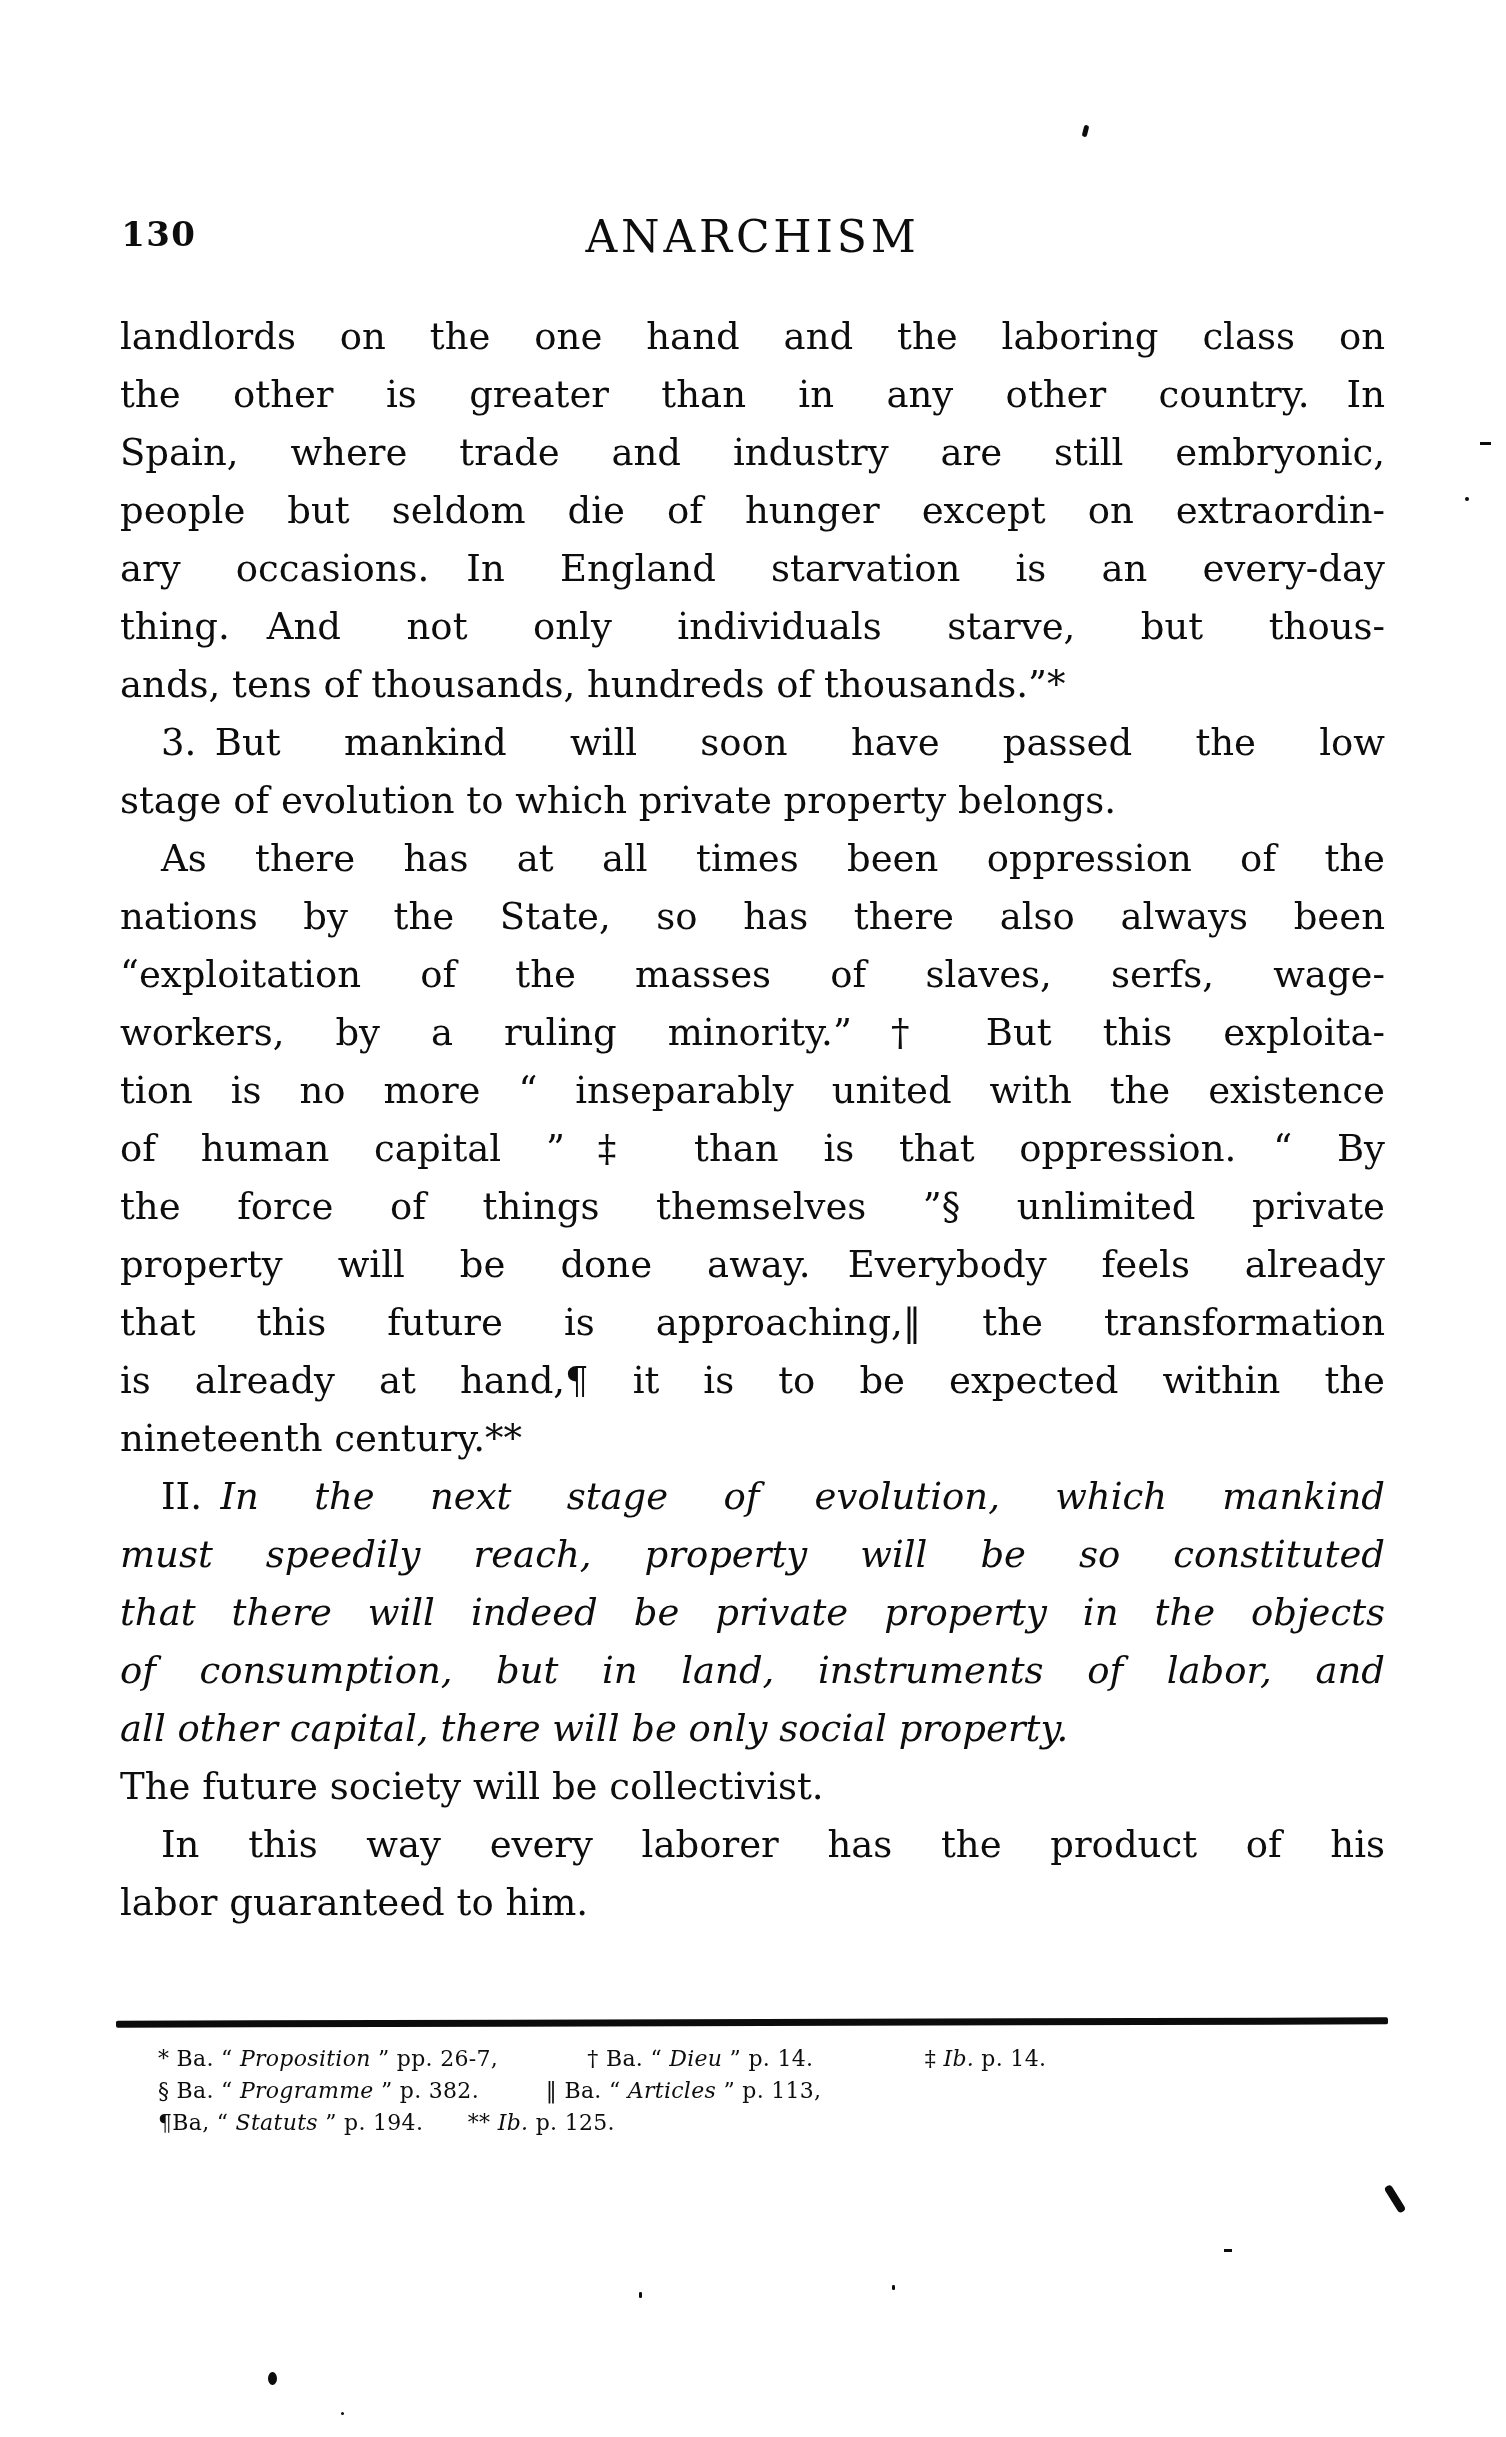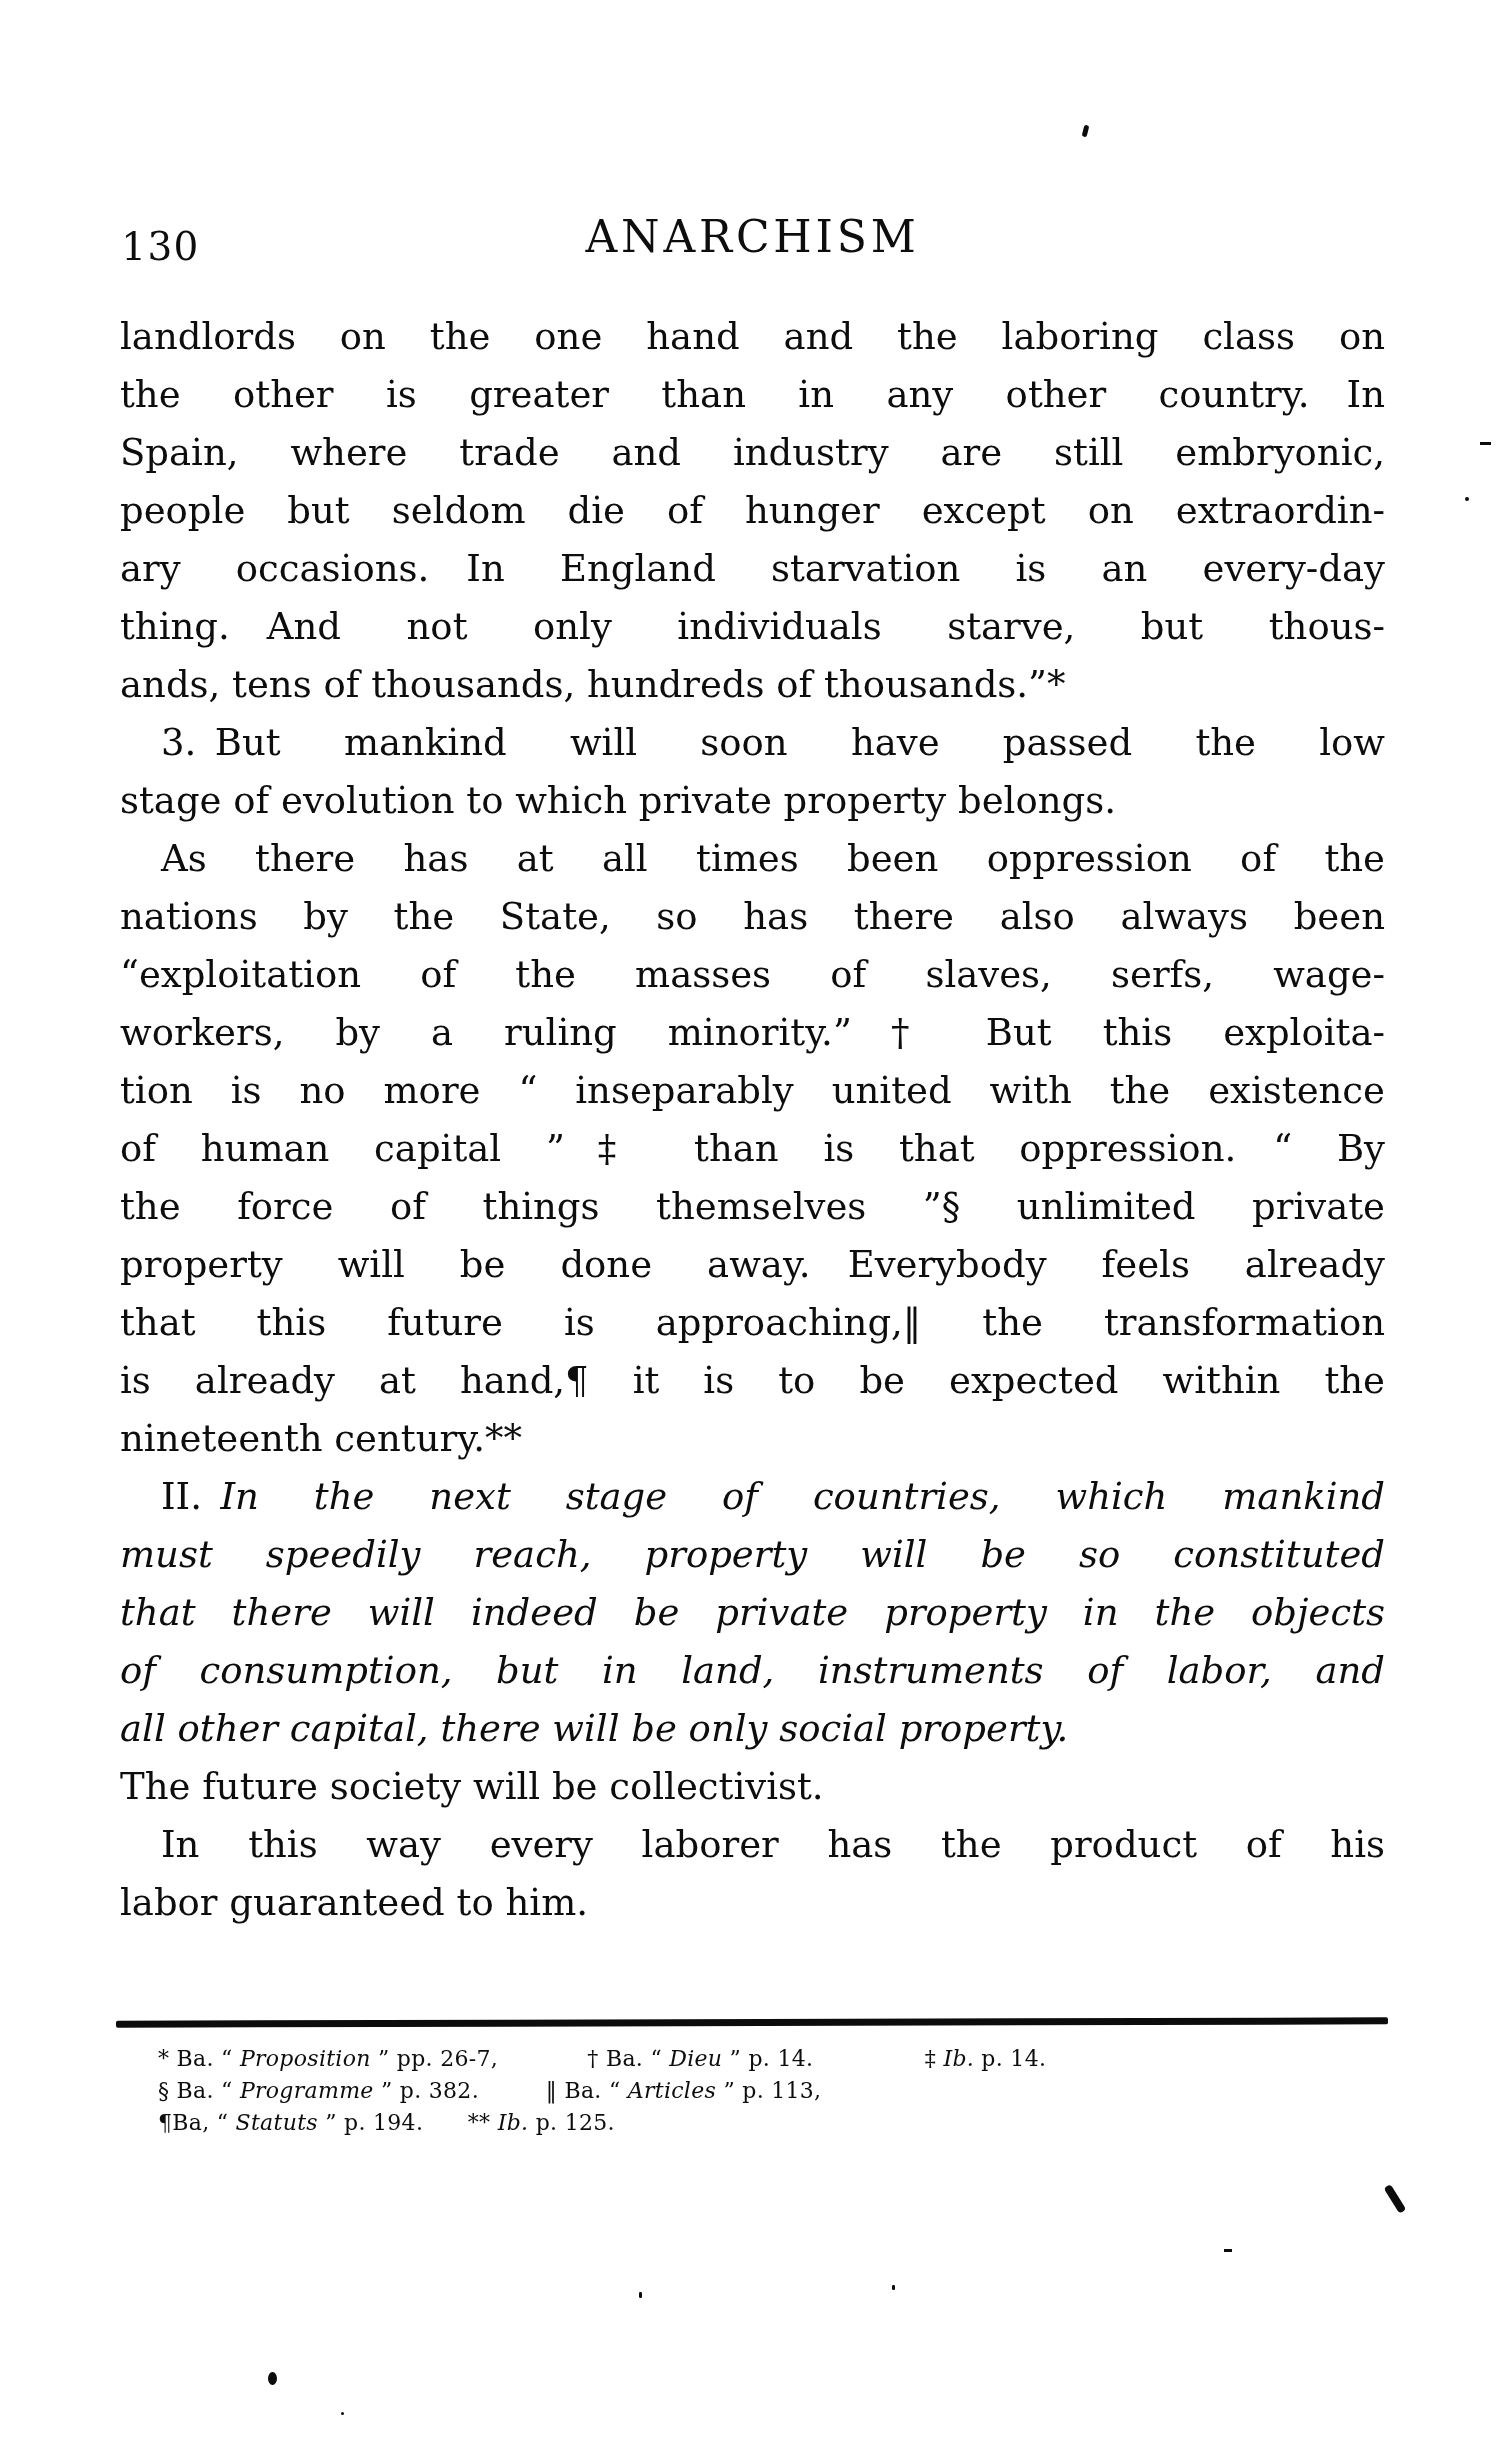--- a/index.html
+++ b/index.html
@@ -6,21 +6,21 @@
   .page {
     position:relative;
     width:1507px; height:2438px;
     background:#ffffff;
     color:#0d0d0d;
     font-family:"DejaVu Serif", "Liberation Serif", serif;
     overflow:hidden;
   }
   
   .header-row { position:absolute; left:120px; top:207px; width:1265px; height:45px; }
-  .page-num  { position:absolute; left:1.3px; top:17px; font-size:39px; letter-spacing:1.3px; font-weight:normal; }
+  .page-num  { position:absolute; left:1.3px; top:7px; font-size:34px; letter-spacing:1.3px; font-weight:bold; }
   .run-title { position:absolute; left:0; right:0; top:3.8px; text-align:center; font-size:44px; letter-spacing:3.8px; }
 
   
   .body-text { position:absolute; left:120px; top:308px; width:1265px; font-size:37px; line-height:58px; }
   .para { margin:0; }
   .para.italic { font-style:italic; }
   .line { text-align:justify; text-align-last:justify; -moz-text-align-last:justify; white-space:normal; }
   .line.last { text-align-last:left; -moz-text-align-last:left; }
   .line.indent { text-indent:41px; }
   .it { font-style:italic; }
@@ -78,21 +78,21 @@
         <div class="line"><span>workers, by a ruling minority.”† But this exploita-</span></div>
         <div class="line"><span>tion is no more “ inseparably united with the existence</span></div>
         <div class="line"><span>of human capital ”‡ than is that oppression. “ By</span></div>
         <div class="line"><span>the force of things themselves ”§ unlimited private</span></div>
         <div class="line"><span>property will be done away. Everybody feels already</span></div>
         <div class="line"><span>that this future is approaching,‖ the transformation</span></div>
         <div class="line"><span>is already at hand,¶ it is to be expected within the</span></div>
         <div class="line last"><span>nineteenth century.**</span></div>
       </div>
       <div class="para italic">
-        <div class="line indent"><span class="rm">II. </span><span class="it">In the next stage of countries, which mankind</span></div>
+        <div class="line indent"><span class="rm">II. </span><span class="it">In the next stage of evolution, which mankind</span></div>
         <div class="line"><span>must speedily reach, property will be so constituted</span></div>
         <div class="line"><span>that there will indeed be private property in the objects</span></div>
         <div class="line"><span>of consumption, but in land, instruments of labor, and</span></div>
         <div class="line last"><span>all other capital, there will be only social property.</span></div>
       </div>
       <div class="para">
         <div class="line last"><span>The future society will be collectivist.</span></div>
       </div>
       <div class="para">
         <div class="line indent"><span>In this way every laborer has the product of his</span></div>

